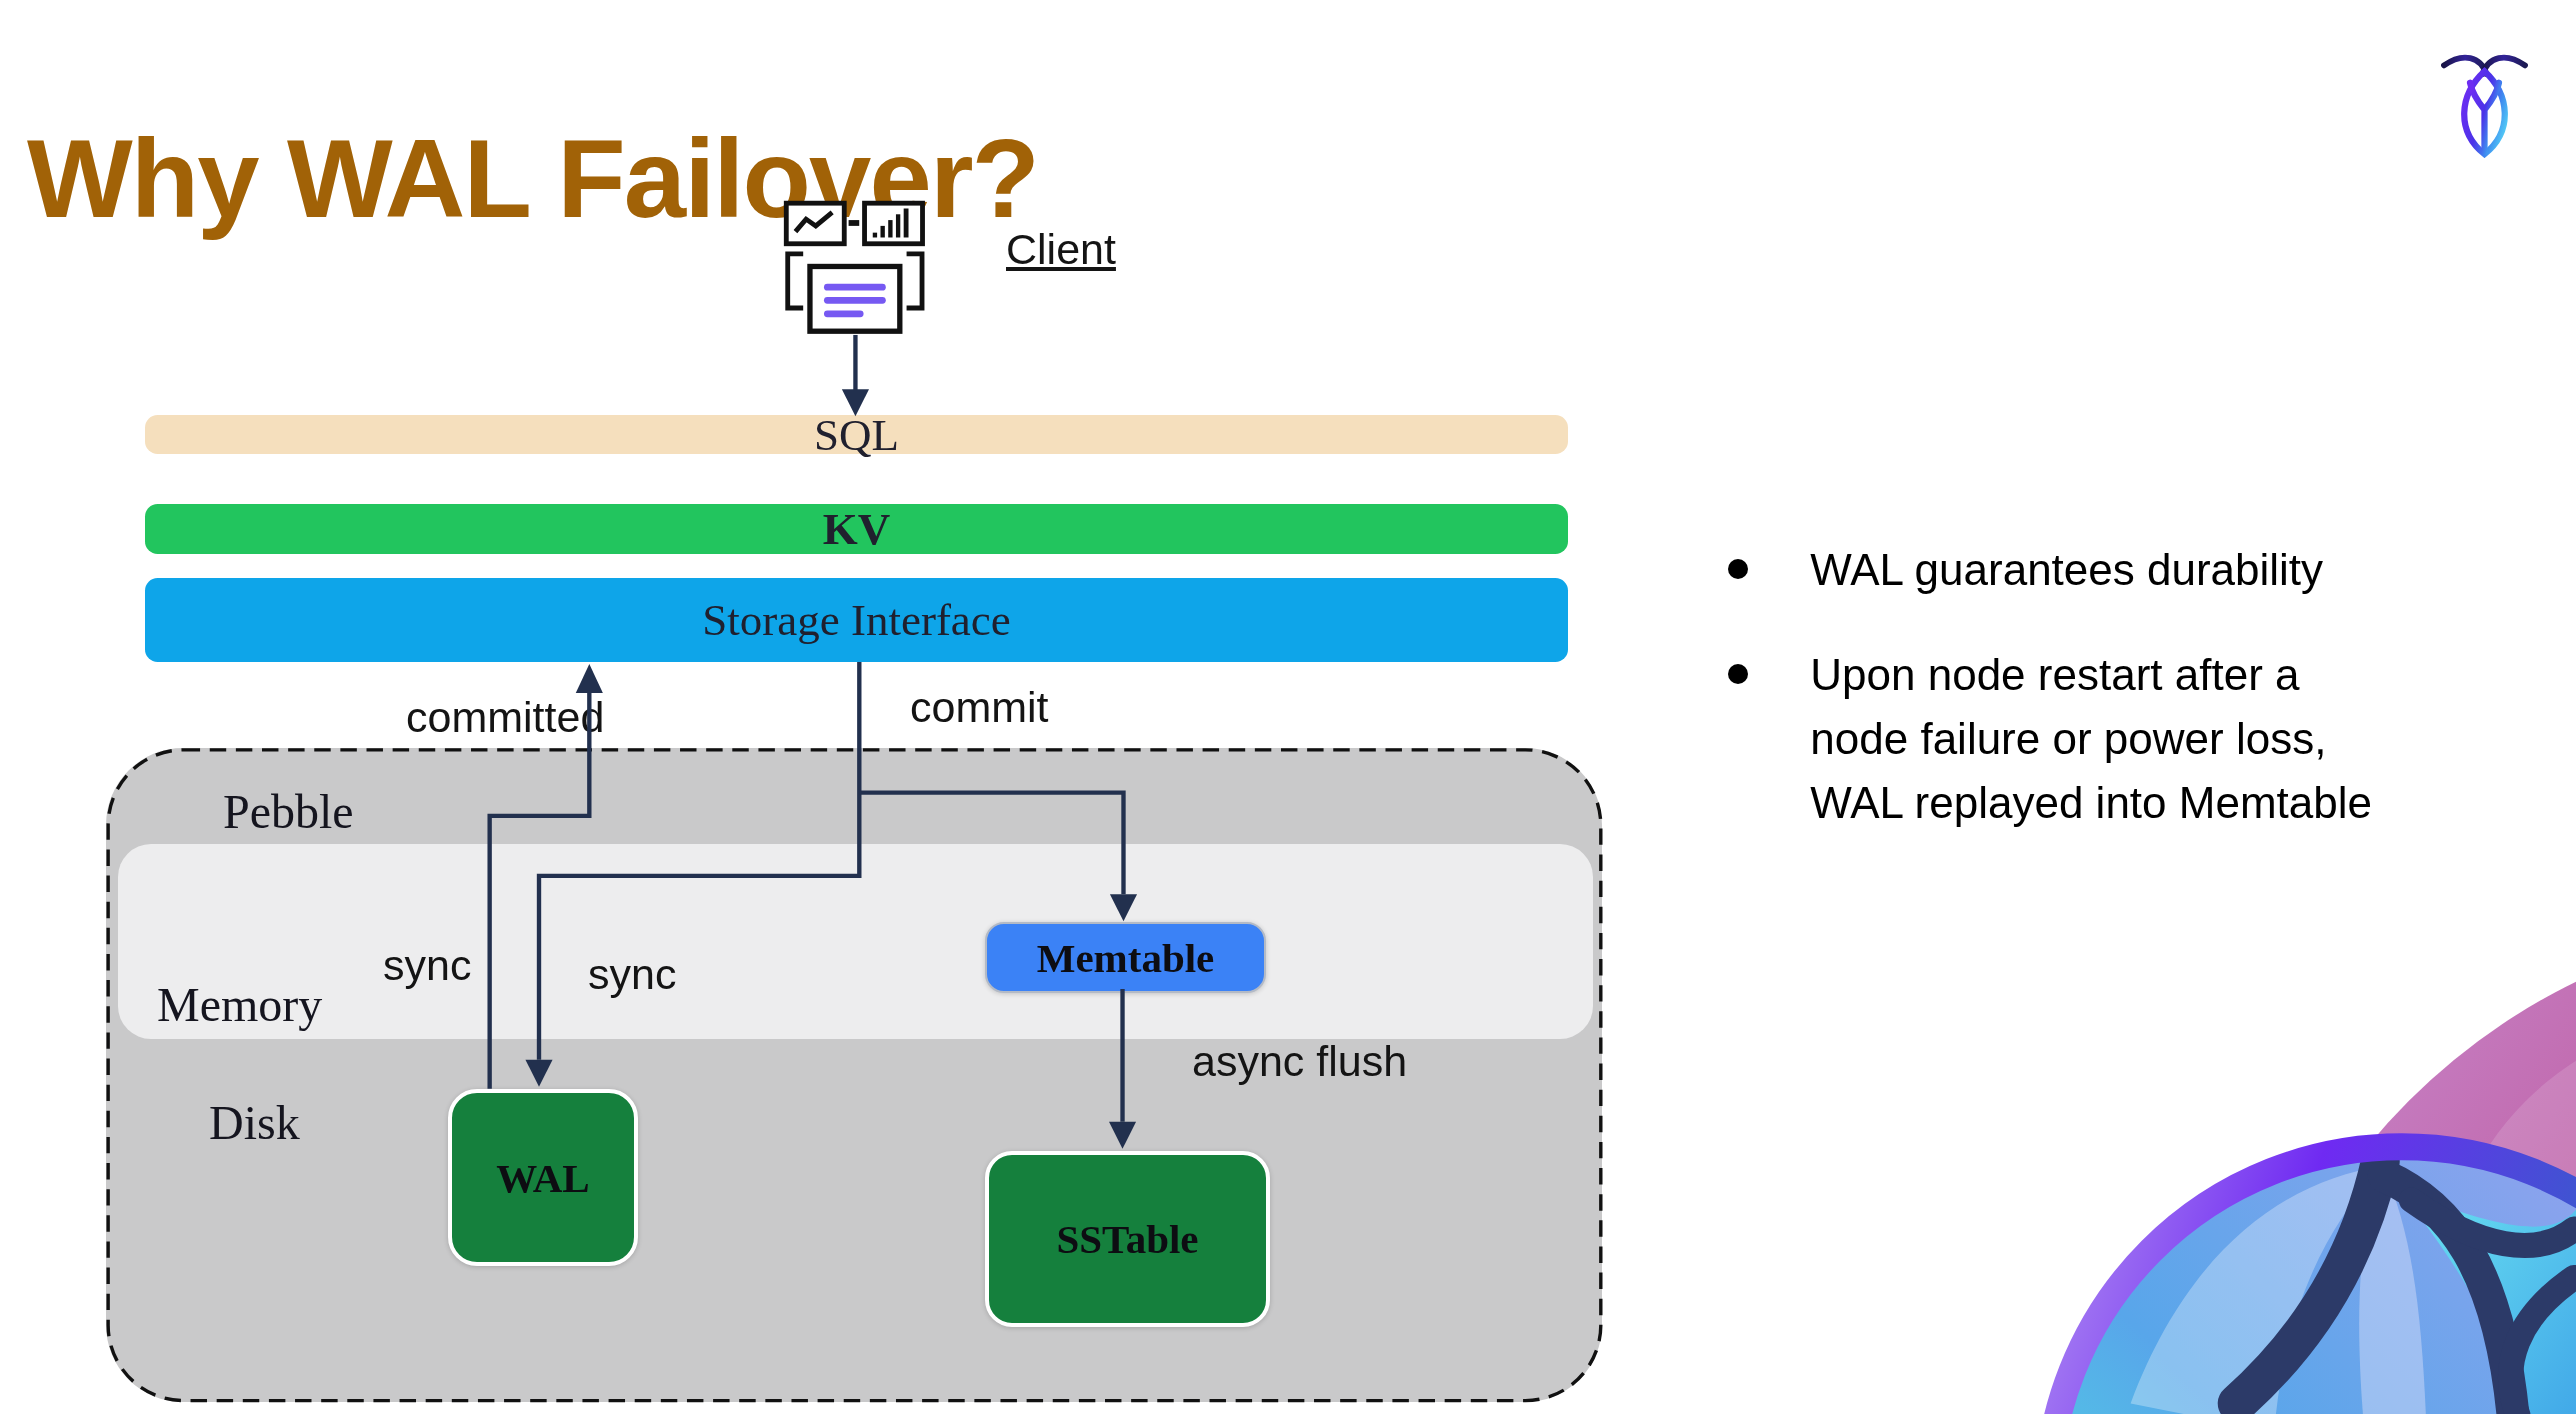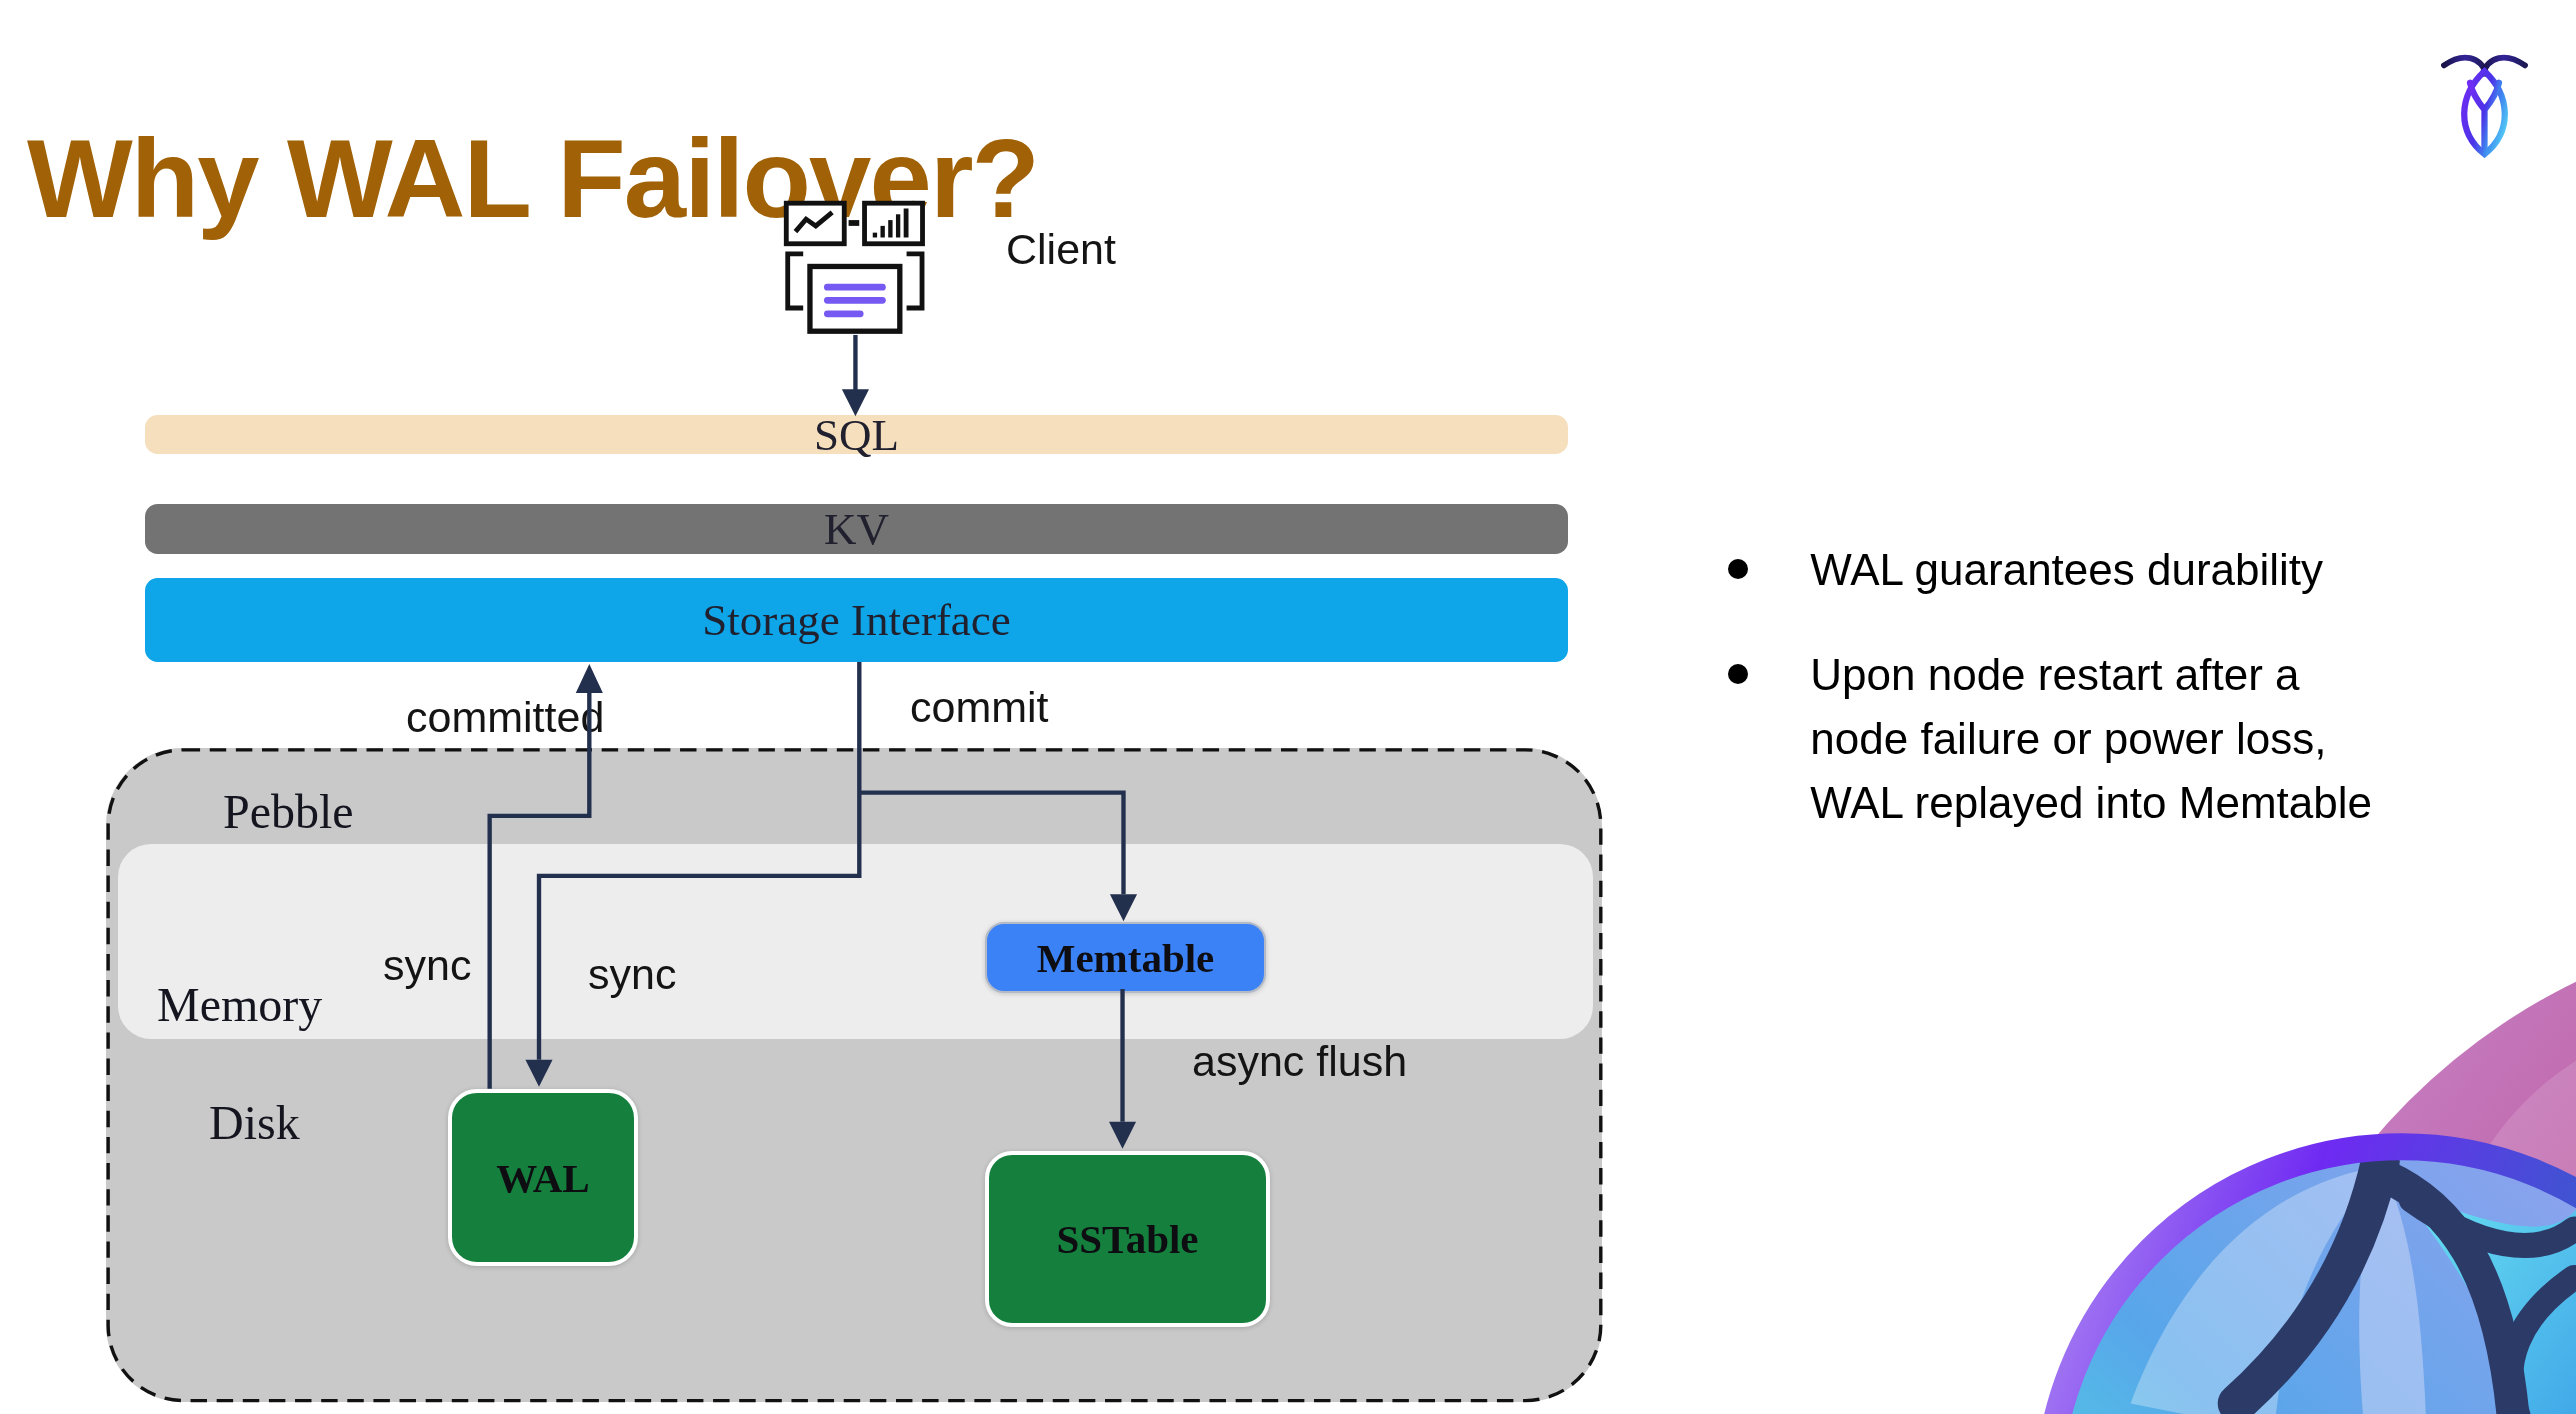--- a/index.html
+++ b/index.html
@@ -11,21 +11,21 @@
   .title{
     left:27px;top:39px;font-size:112px;font-weight:bold;letter-spacing:-1.9px;
     color:#a16207;white-space:nowrap;
   }
   
   .bar{
     left:145px;width:1423px;border-radius:12.6px;display:flex;align-items:center;justify-content:center;
     font-family:"Liberation Serif","DejaVu Serif",serif;font-size:45px;color:#20202e;
   }
   .bar-sql{top:415px;height:39px;background:#f5dfbd;}
-  .bar-kv{top:504px;height:50px;background:#737373;}
+  .bar-kv{top:504px;height:50px;background:#22c55e;font-weight:bold;}
   .bar-storage{top:578px;height:84px;background:#0ea5e9;}
   
   .pebble-bg{left:106px;top:748px;width:1496px;height:654px;border-radius:77px;background:#c9c9ca;}
   .memory-strip{left:118px;top:844px;width:1475px;height:195px;border-radius:33px;background:#ededee;}
   .region-label{font-family:"Liberation Serif","DejaVu Serif",serif;font-size:48px;color:#15151f;white-space:nowrap;}
   .edge-label{font-size:43px;color:#141414;white-space:nowrap;}
   
   .node{
     display:flex;align-items:center;justify-content:center;
     font-family:"Liberation Serif","DejaVu Serif",serif;font-weight:bold;font-size:41px;color:#0d0d12;
@@ -87,21 +87,21 @@
       <polyline points="30,62 14,62 14,118 30,118" fill="none" stroke="#111" stroke-width="5"></polyline>
       <polyline points="137,62 153,62 153,118 137,118" fill="none" stroke="#111" stroke-width="5"></polyline>
       <rect x="37" y="75" width="93" height="67" fill="#fff" stroke="#111" stroke-width="5.5"></rect>
       <g stroke="#7659f2" stroke-width="7" stroke-linecap="round">
         <line x1="55" y1="96.5" x2="112" y2="96.5"></line>
         <line x1="55" y1="110" x2="112" y2="110"></line>
         <line x1="55" y1="124" x2="89" y2="124"></line>
       </g>
     </g>
   </svg>
-  <div class="abs edge-label" style="left:1006px;top:225px;">Client</div>
+  <div class="abs edge-label" style="left:1006px;top:225px;text-decoration:underline;">Client</div>
 
   <div class="abs bar bar-sql">
     <span>SQL</span>
   </div>
   <div class="abs bar bar-kv">
     <span>KV</span>
   </div>
   <div class="abs bar bar-storage">
     <span>Storage Interface</span>
   </div>

